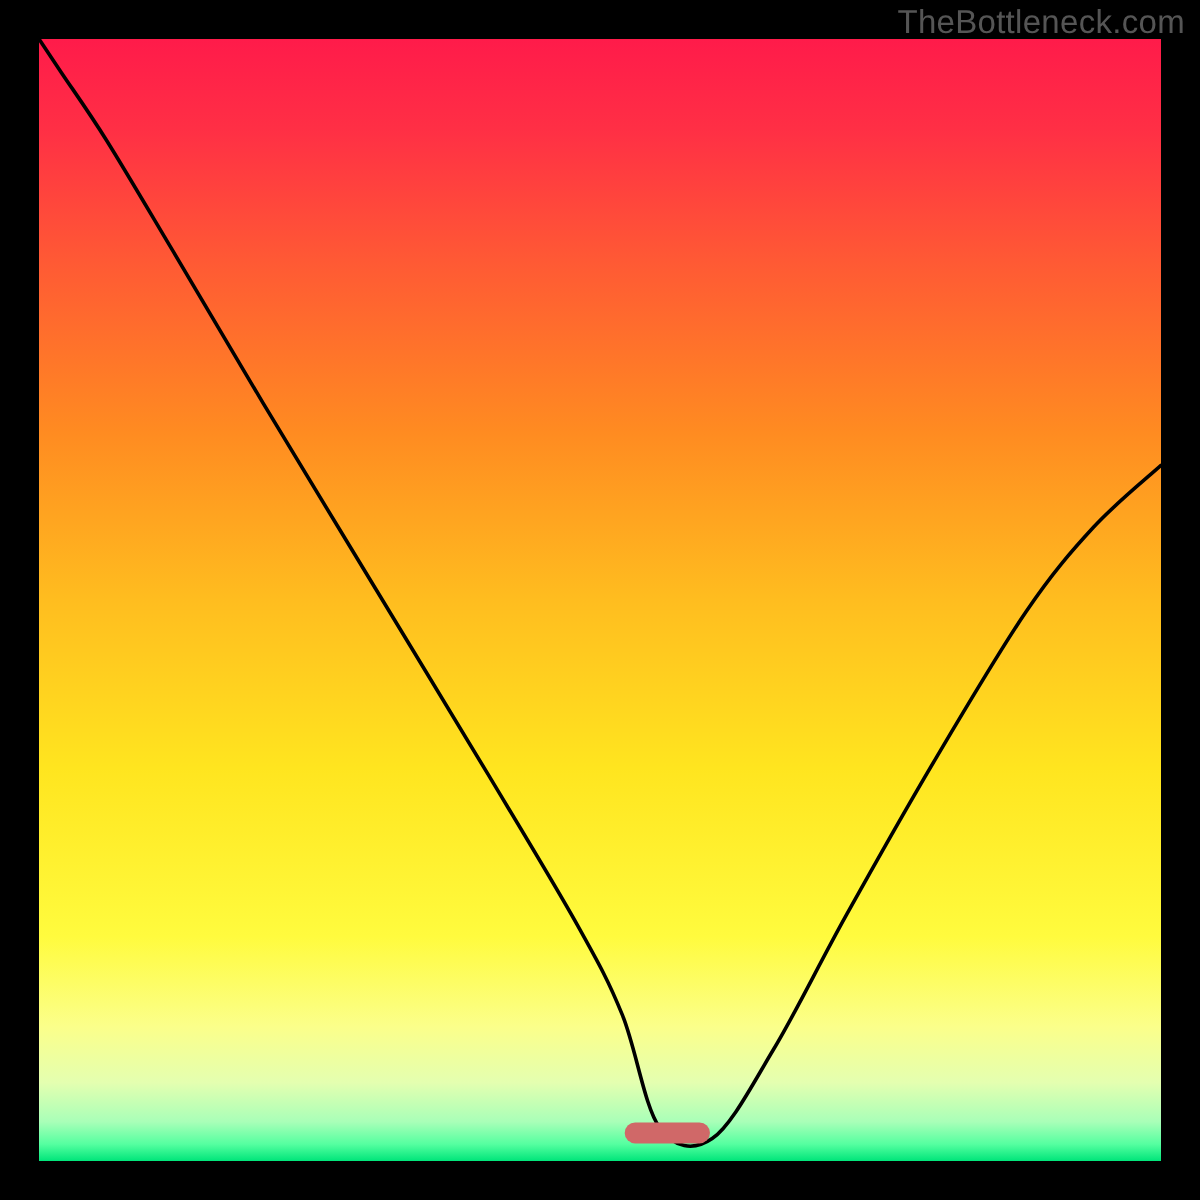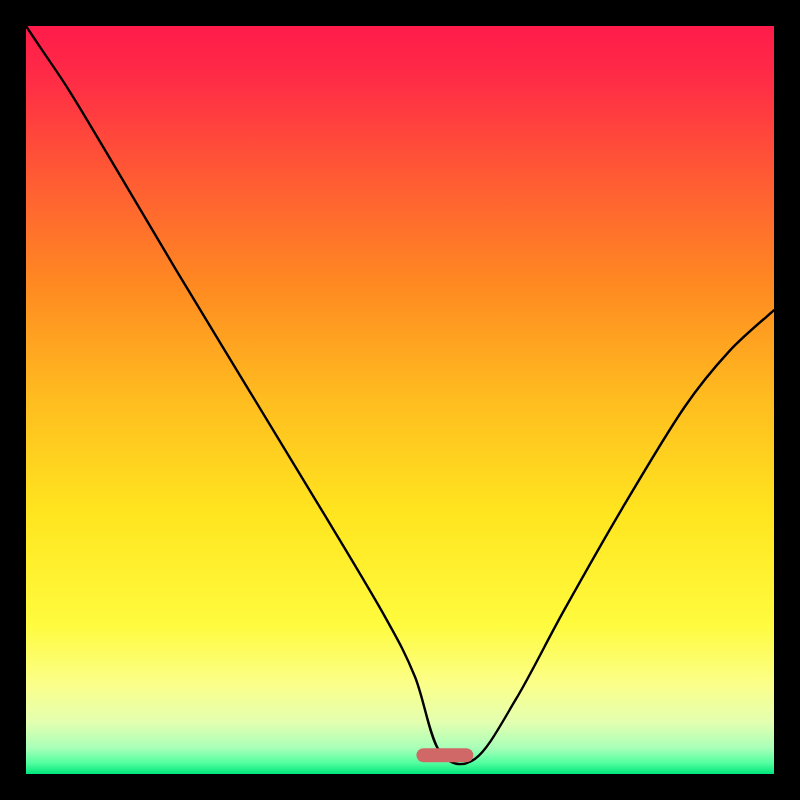--- a/index.html
+++ b/index.html
@@ -38,20 +38,21 @@
     display: block;
     width: 748px;
     height: 748px;
   }
 </style>
 </head>
 <body>
 
 <div class="frame">
 
+  <div class="watermark">TheBottleneck.com</div>
 
   <div class="plot-area">
     <svg id="plot-svg" viewBox="0 0 748 748" preserveAspectRatio="none">
       <defs>
         <linearGradient id="bg-grad" x1="0" y1="0" x2="0" y2="1">
             <stop offset="0.00%" stop-color="#ff1b4a"></stop>
             <stop offset="8.00%" stop-color="#ff2f45"></stop>
             <stop offset="20.00%" stop-color="#ff5a34"></stop>
             <stop offset="35.00%" stop-color="#ff8b21"></stop>
             <stop offset="50.00%" stop-color="#ffbd1f"></stop>

